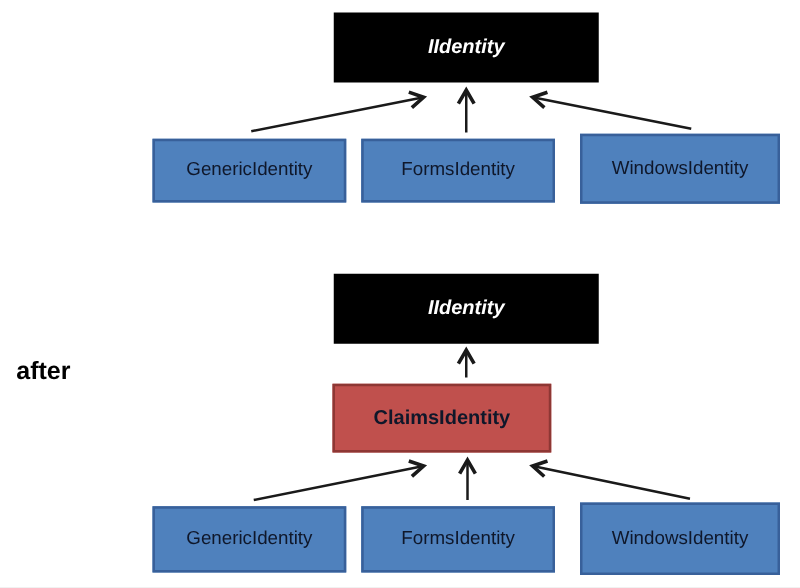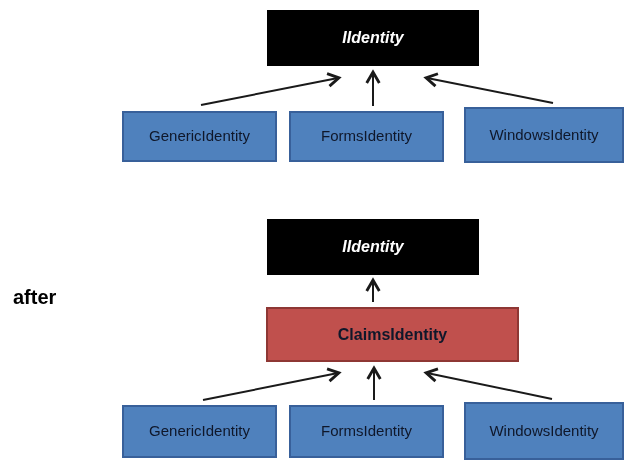--- a/index.html
+++ b/index.html
@@ -77,21 +77,21 @@
   <div class="node interface-box" style="left:267px; top:10px; width:212px; height:56px;">IIdentity</div>
 
   <div class="node subclass-box" style="left:122px; top:111px; width:155px; height:51px;">GenericIdentity</div>
   <div class="node subclass-box" style="left:289px; top:111px; width:155px; height:51px;">FormsIdentity</div>
   <div class="node subclass-box" style="left:464px; top:107px; width:160px; height:56px;">WindowsIdentity</div>
 
   <div class="section-label" style="left:0; top:286px;margin-left:13px;">after</div>
 
   <div class="node interface-box" style="left:267px; top:219px; width:212px; height:56px;">IIdentity</div>
 
-  <div class="node claims-box" style="left:266px; top:307px; width:253px; height:55px;">ClaimsIdentity</div>
+  <div class="node claims-box" style="left:266px; top:307px; width:175px; height:55px;">ClaimsIdentity</div>
 
   <div class="node subclass-box" style="left:122px; top:405px; width:155px; height:53px;">GenericIdentity</div>
   <div class="node subclass-box" style="left:289px; top:405px; width:155px; height:53px;">FormsIdentity</div>
   <div class="node subclass-box" style="left:464px; top:402px; width:160px; height:58px;">WindowsIdentity</div>
 
   <svg id="arrow-layer" viewBox="0 0 640 470" xmlns="http://www.w3.org/2000/svg">
     <defs>
       <marker id="arrowhead" viewBox="0 0 10 10" refX="7" refY="5" markerWidth="9" markerHeight="9" orient="auto">
         <path class="arrowhead-path" d="M1.5,1.5 L7.5,5 L1.5,8.5"></path>
       </marker>

